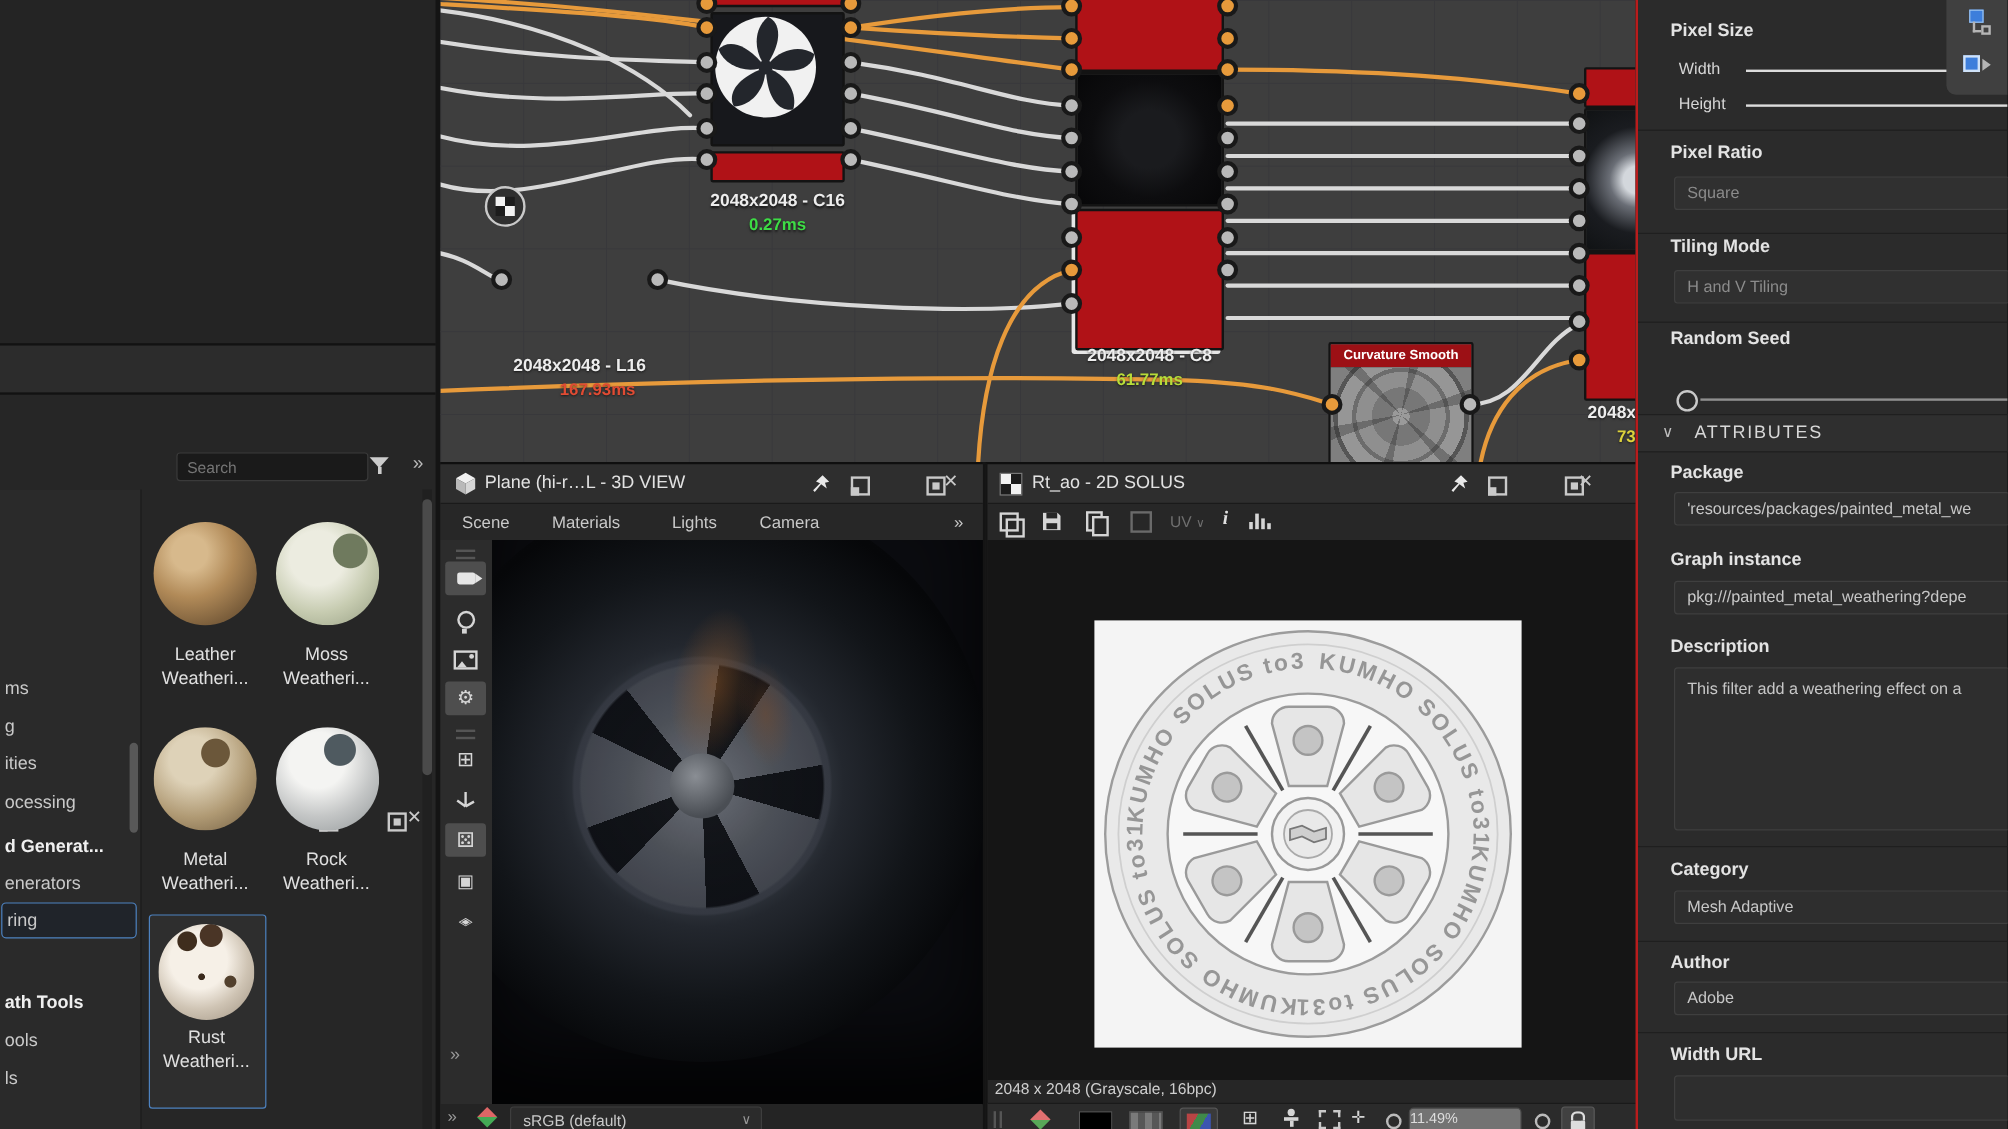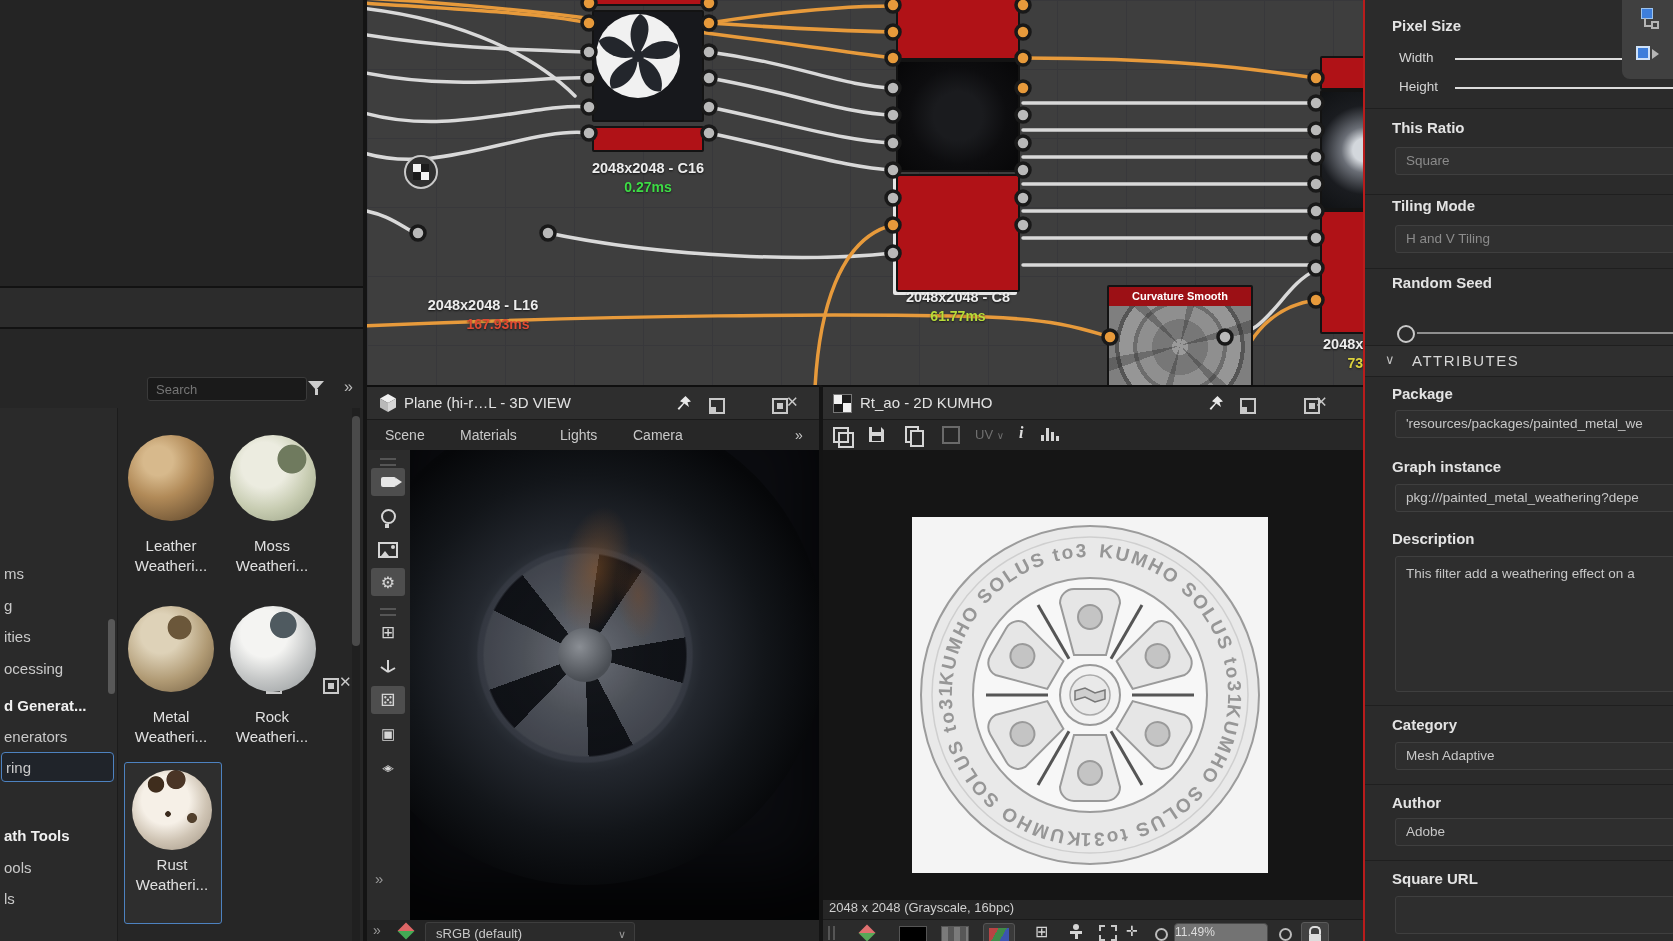--- a/index.html
+++ b/index.html
@@ -186,21 +186,21 @@
 
 
   <div class="abs" style="left:37px;top:155px;width:30px;height:30px;border-radius:50%;background:#2f2f2f;border:2px solid #c9c9c9;display:flex;align-items:center;justify-content:center">
     <div class="checker" style="width:16px;height:16px"></div>
   </div>
 
   <div class="node nred" style="left:529px;top:-20px;width:124px;height:80px"></div>
   <div class="node" style="left:529px;top:60px;width:124px;height:112px;background:radial-gradient(circle at 50% 50%, #1a1b1e 0 30%, #0d0d0f 60%, #070708)"></div>
   <div class="node nred" style="left:529px;top:174px;width:124px;height:118px;box-shadow:-3px 3px 0 #e6e6e6"></div>
 
-  <div class="node" style="left:740px;top:285px;width:146px;height:102px;background:#888">
+  <div class="node" style="left:740px;top:285px;width:121px;height:102px;background:#888">
     <span class="ntitle" style="font-size:11px">Curvature Smooth</span>
     <div class="wheel-gray"></div>
   </div>
 
   <div class="node nred" style="left:953px;top:56px;width:48px;height:34px"></div>
   <div class="node" style="left:953px;top:90px;width:48px;height:120px;background:radial-gradient(circle at 96% 50%, #d3d7dc 0 16%, #6a6e76 32%, #1a1c20 62%, #101214)"></div>
   <div class="node nred" style="left:953px;top:210px;width:48px;height:124px"></div>
 
   <div class="nlabel" style="left:196px;top:160px;width:170px">2048x2048 - C16</div>
   <div class="ntime" style="left:196px;top:179px;width:170px;color:#3ddc45">0.27ms</div>
@@ -347,21 +347,21 @@
     <div class="abs" style="left:58px;top:2px;width:210px;height:24px;background:#2b2b2b;border:1px solid #3e3e3e;border-radius:3px;box-sizing:border-box;font-size:13px;color:#c9c9c9;line-height:22px;padding-left:10px">
       <span>sRGB (default)</span>
       <span class="abs" style="right:8px;top:0;color:#999;font-size:11px">∨</span>
     </div>
   </div>
 </div>
 
 <div class="panel" style="left:821px;top:385px;width:548px;height:556px;border-top:2px solid #0f0f0f;border-left:2px solid #141414;box-sizing:border-box">
   <div class="vhead">
     <div class="checker abs" style="left:10px;top:7px;width:17px;height:17px;border:1px solid #777"></div>
-    <span class="vtitle" style="left:37px">Rt_ao - 2D KUMHO</span>
+    <span class="vtitle" style="left:37px">Rt_ao - 2D SOLUS</span>
     <svg class="abs ic-pin" style="left:385px;top:8px" viewBox="0 0 16 16">
         <path fill="#e8e8e8" d="M9.5 1 L15 6.5 L11.5 7.2 L13 12 L8.3 8.6 L3 15 L1.6 13.6 L7.4 7.7 L4 6.2 Z"></path>
       </svg>
     <span class="wico ic-float abs" style="left:417px;top:9px"></span>
     <span class="wico ic-max abs" style="left:461px;top:9px"></span>
     <span class="wico ic-close abs" style="left:492px;top:7px">✕</span>
   </div>
   <div class="vbar">
     <div class="abs" style="left:10px;top:7px;width:12px;height:12px;border:2px solid #d5d5d5;background:#272727"></div>
     <div class="abs" style="left:15px;top:12px;width:12px;height:12px;border:2px solid #d5d5d5"></div>
@@ -484,21 +484,21 @@
       <div style="position:absolute;left:7px;top:17px;width:7px;height:2px;background:#b5b5b5"></div>
       <div style="position:absolute;left:14px;top:13px;width:8px;height:8px;border:2px solid #b5b5b5;box-sizing:border-box"></div>
     </div>
     <div class="abs" style="left:14px;top:46px;width:24px;height:18px">
       <div style="position:absolute;left:0;top:0;width:14px;height:14px;background:#3d7edb;border:2px solid #cfe2f8;box-sizing:border-box"></div>
       <div style="position:absolute;left:16px;top:3px;width:0;height:0;border-top:5px solid transparent;border-bottom:5px solid transparent;border-left:7px solid #b5b5b5"></div>
     </div>
   </div>
 
   <div class="pdiv" style="top:108px"></div>
-  <span class="plabel" style="top:119px">This Ratio</span>
+  <span class="plabel" style="top:119px">Pixel Ratio</span>
   <div class="pfield gray" style="top:147px"><span>Square</span></div>
 
   <div class="pdiv" style="top:194px"></div>
   <span class="plabel" style="top:197px">Tiling Mode</span>
   <div class="pfield gray" style="top:225px"><span>H and V Tiling</span></div>
 
   <div class="pdiv" style="top:268px"></div>
   <span class="plabel" style="top:274px">Random Seed</span>
   <div class="abs" style="left:32px;top:325px;width:14px;height:14px;border:2px solid #c9c9c9;border-radius:50%;background:#2b2b2b"></div>
   <div class="track" style="left:52px;top:332px;right:0;background:#8f8f8f"></div>
@@ -519,15 +519,15 @@
 
   <div class="pdiv" style="top:705px"></div>
   <span class="plabel" style="top:716px">Category</span>
   <div class="pfield" style="top:742px"><span>Mesh Adaptive</span></div>
 
   <div class="pdiv" style="top:784px"></div>
   <span class="plabel" style="top:794px">Author</span>
   <div class="pfield" style="top:818px"><span>Adobe</span></div>
 
   <div class="pdiv" style="top:860px"></div>
-  <span class="plabel" style="top:870px">Square URL</span>
+  <span class="plabel" style="top:870px">Width URL</span>
   <div class="pfield" style="top:896px;height:38px"><span></span></div>
 </div>
 
 </body></html>

